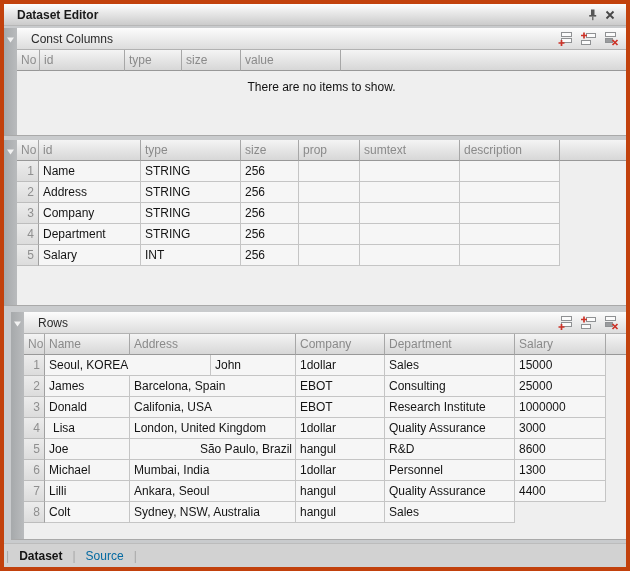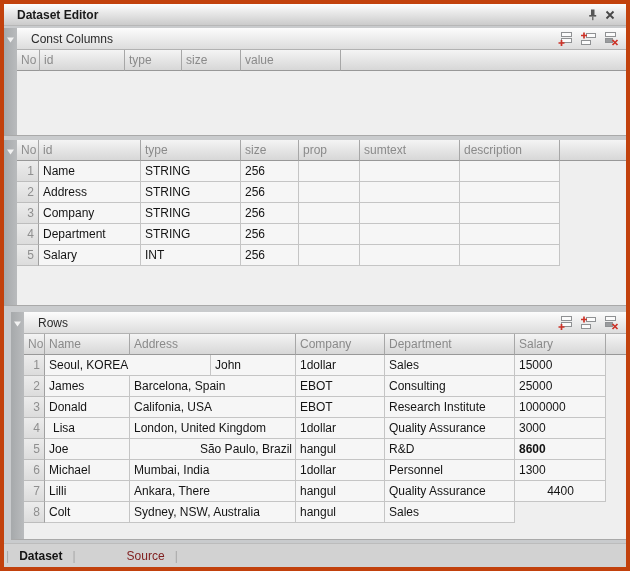--- a/index.html
+++ b/index.html
@@ -87,21 +87,21 @@
   
   .tabbar {
     margin-top:auto; flex:0 0 24px;
     background:#d2d2d2;
     border-top:1px solid #bcbcbc;
     display:flex; align-items:center;
     padding:0 2px;
   }
   .tab { padding:0 10px; cursor:default; }
   .tab.active { font-weight:bold; color:#141414; }
-  .tab.inactive { color:#7f1d1d;margin-left:41px; }
+  .tab.inactive { color:#0369a1; }
   .tab-sep { color:#a8a8a8; }
 </style>
 </head>
 <body>
 
 <div class="window">
 
   <div class="titlebar">
     <span class="title">Dataset Editor</span>
     <span class="tb-btn">
@@ -154,20 +154,21 @@
           </div>
           <div class="grid">
             <div class="grow hrow">
               <div class="cell no" style="width: 23px;">No</div>
               <div class="cell" style="width: 85px;">id</div>
               <div class="cell" style="width: 57px;">type</div>
               <div class="cell" style="width: 59px;">size</div>
               <div class="cell" style="width: 100px;">value</div>
               <div class="filler"></div>
             </div>
+            <div class="empty-msg">There are no items to show.</div>
           </div>
         </div>
       </div>
       <div class="section">
         <div class="strip">
           <span><svg width="9" height="8" viewBox="0 0 9 8">
               <polygon points="1,1.5 8,1.5 4.5,6.5" fill="#f2f2f2"></polygon>
             </svg></span>
         </div>
         <div class="main">
@@ -304,37 +305,37 @@
               <div class="cell" style="width: 89px;">1dollar</div>
               <div class="cell" style="width: 130px;">Quality Assurance</div>
               <div class="cell" style="width: 91px;">3000</div>
             </div>
             <div class="grow drow">
               <div class="cell no" style="width: 21px;">5</div>
               <div class="cell" style="width: 85px;">Joe</div>
               <div class="cell" style="width: 166px; text-align: right;">São Paulo, Brazil</div>
               <div class="cell" style="width: 89px;">hangul</div>
               <div class="cell" style="width: 130px;">R&amp;D</div>
-              <div class="cell" style="width: 91px; font-weight: bold;">8600</div>
+              <div class="cell" style="width: 91px;">8600</div>
             </div>
             <div class="grow drow">
               <div class="cell no" style="width: 21px;">6</div>
               <div class="cell" style="width: 85px;">Michael</div>
               <div class="cell" style="width: 166px;">Mumbai, India</div>
               <div class="cell" style="width: 89px;">1dollar</div>
               <div class="cell" style="width: 130px;">Personnel</div>
               <div class="cell" style="width: 91px;">1300</div>
             </div>
             <div class="grow drow">
               <div class="cell no" style="width: 21px;">7</div>
               <div class="cell" style="width: 85px;">Lilli</div>
-              <div class="cell" style="width: 166px;">Ankara, There</div>
+              <div class="cell" style="width: 166px;">Ankara, Seoul</div>
               <div class="cell" style="width: 89px;">hangul</div>
               <div class="cell" style="width: 130px;">Quality Assurance</div>
-              <div class="cell" style="width: 91px; text-align: center;">4400</div>
+              <div class="cell" style="width: 91px;">4400</div>
             </div>
             <div class="grow drow">
               <div class="cell no" style="width: 21px;">8</div>
               <div class="cell" style="width: 85px;">Colt</div>
               <div class="cell" style="width: 166px;">Sydney, NSW, Australia</div>
               <div class="cell" style="width: 89px;">hangul</div>
               <div class="cell" style="width: 130px;">Sales</div>
             </div>
           </div>
         </div>

